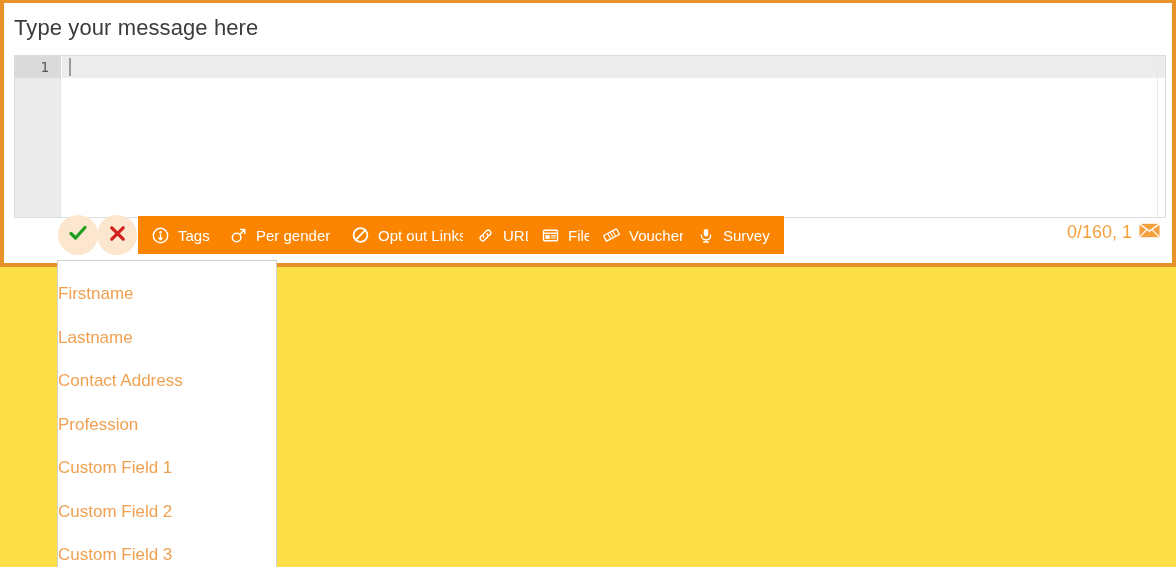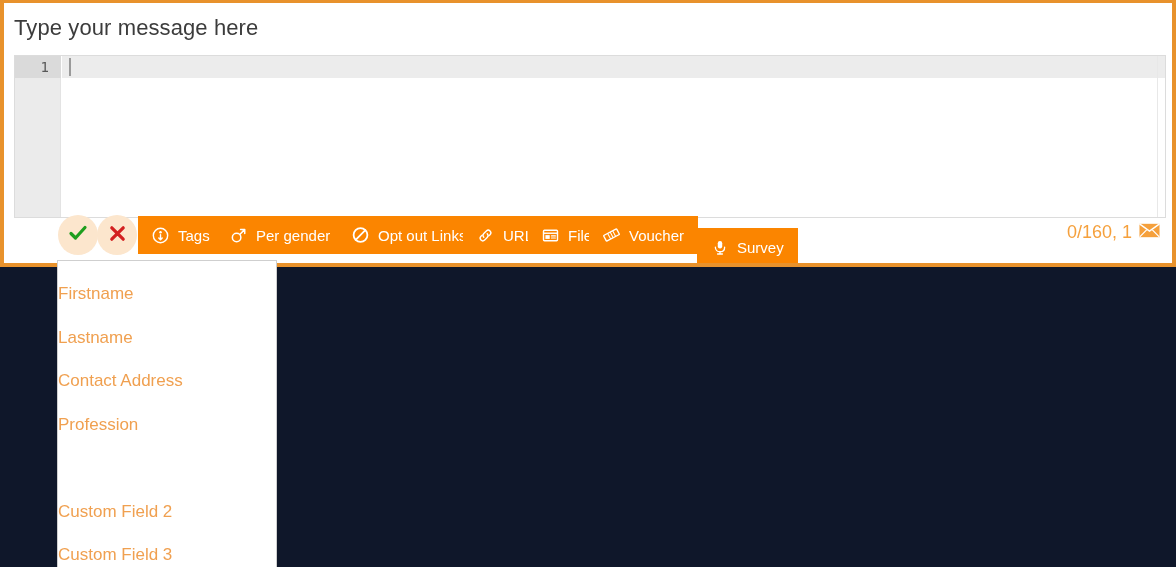--- a/index.html
+++ b/index.html
@@ -9,21 +9,21 @@
     width: 1176px;
     height: 567px;
     overflow: hidden;
     font-family: "Liberation Sans", sans-serif;
   }
 
   #root {
     position: relative;
     width: 1176px;
     height: 567px;
-    background: #0f172a;
+    background: #fde047;
   }
 
   
   .panel {
     position: absolute;
     left: 0;
     top: 0;
     width: 1176px;
     height: 267px;
     box-sizing: border-box;
@@ -325,21 +325,21 @@
             <svg width="18" height="18" viewBox="0 0 18 18">
               <g transform="rotate(-28 9 9)">
                 <rect x="1.2" y="5.6" width="15.6" height="6.8" rx="0.8" fill="none" stroke="#ffffff" stroke-width="1.45"></rect>
                 <path d="M6.2 5.6 L6.2 12.4 M9.2 5.6 L9.2 12.4 M12.2 5.6 L12.2 12.4" stroke="#ffffff" stroke-width="1.1"></path>
               </g>
             </svg>
           </span>
           <span class="lbl">Voucher</span>
         </div>
 
-        <div class="tb-btn" style="left:693px;margin-top:12px;">
+        <div class="tb-btn" style="left:679px;">
           <span class="ico">
             <svg width="16" height="17" viewBox="0 0 18 18">
               <rect x="6.5" y="1.6" width="5" height="8.4" rx="2.5" fill="#ffffff"></rect>
               <path d="M3.8 8.6 C3.8 12.1 6.1 13.7 9 13.7 C11.9 13.7 14.2 12.1 14.2 8.6" fill="none" stroke="#ffffff" stroke-width="1.5" stroke-linecap="round"></path>
               <path d="M9 13.7 L9 16.2 M6.3 16.3 L11.7 16.3" stroke="#ffffff" stroke-width="1.5" stroke-linecap="round"></path>
             </svg>
           </span>
           <span class="lbl">Survey</span>
         </div>
 
@@ -356,17 +356,18 @@
 
       </div>
     </div>
   </div>
 
   <div class="dropdown">
     <div class="dd-item" style="top:11px;">Firstname</div>
     <div class="dd-item" style="top:98px;">Contact Address</div>
     <div class="dd-item" style="top:54.5px;">Lastname</div>
     <div class="dd-item" style="top:141.5px;">Profession</div>
+    <div class="dd-item" style="top:185px;">Custom Field 1</div>
     <div class="dd-item" style="top:228.5px;">Custom Field 2</div>
     <div class="dd-item" style="top:272px;">Custom Field 3</div>
   </div>
 
 </div>
 
 </body></html>

